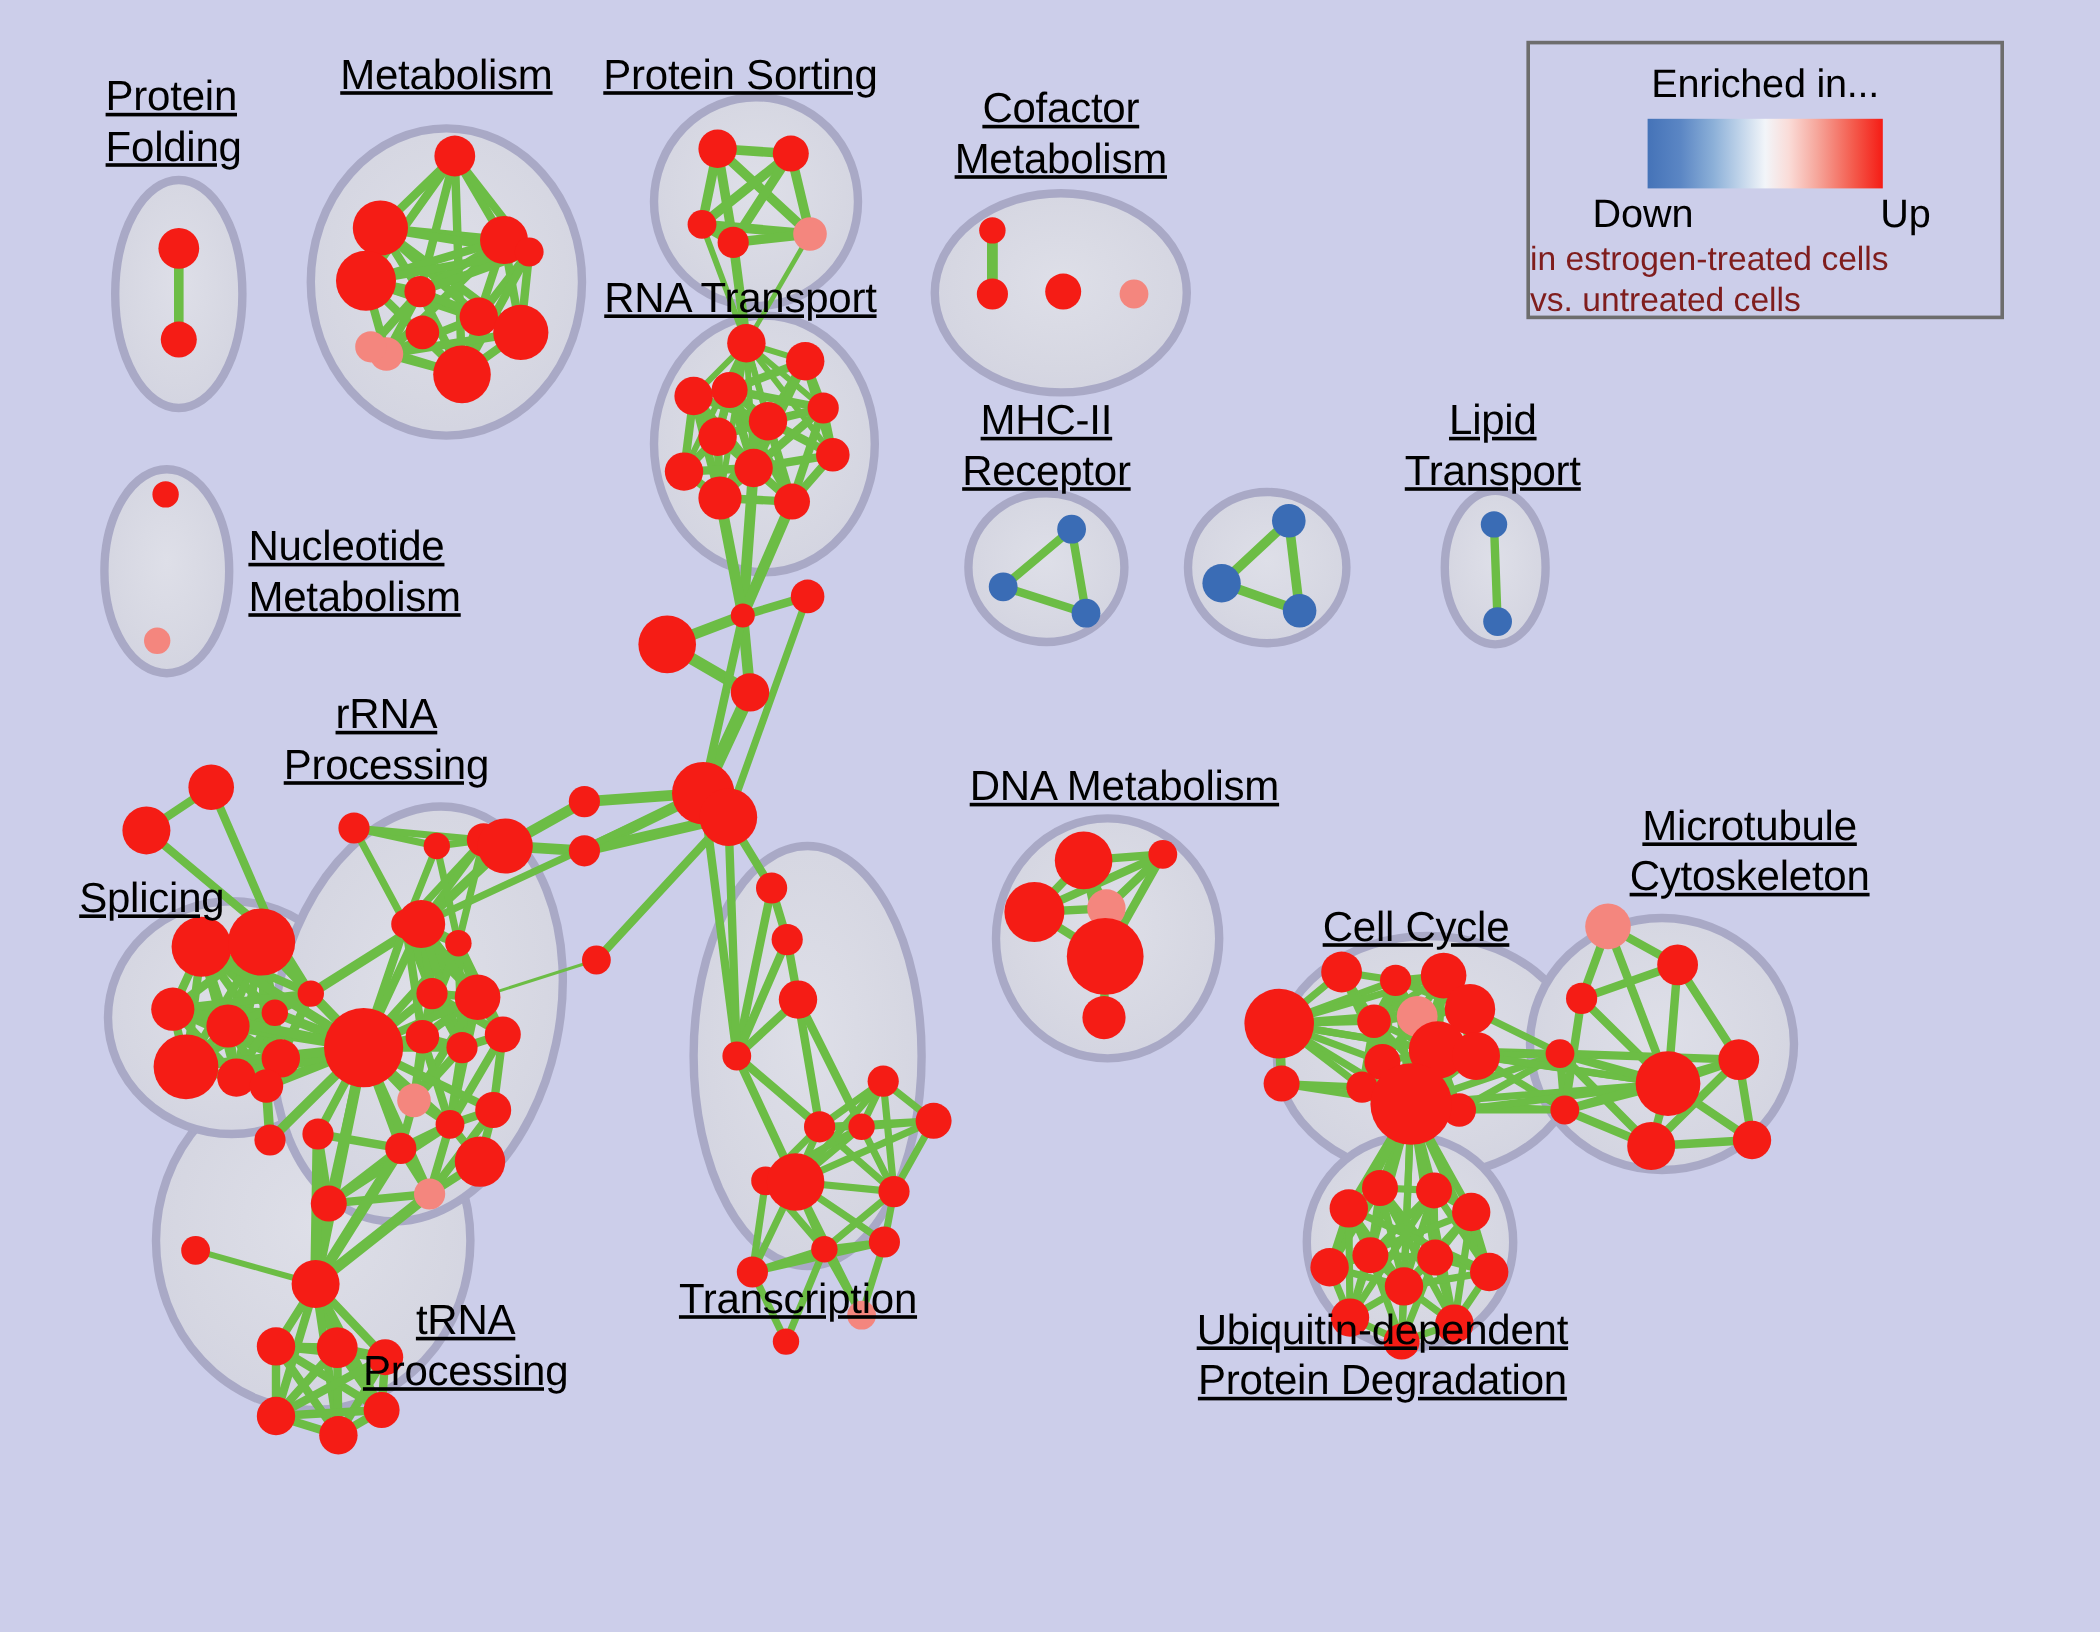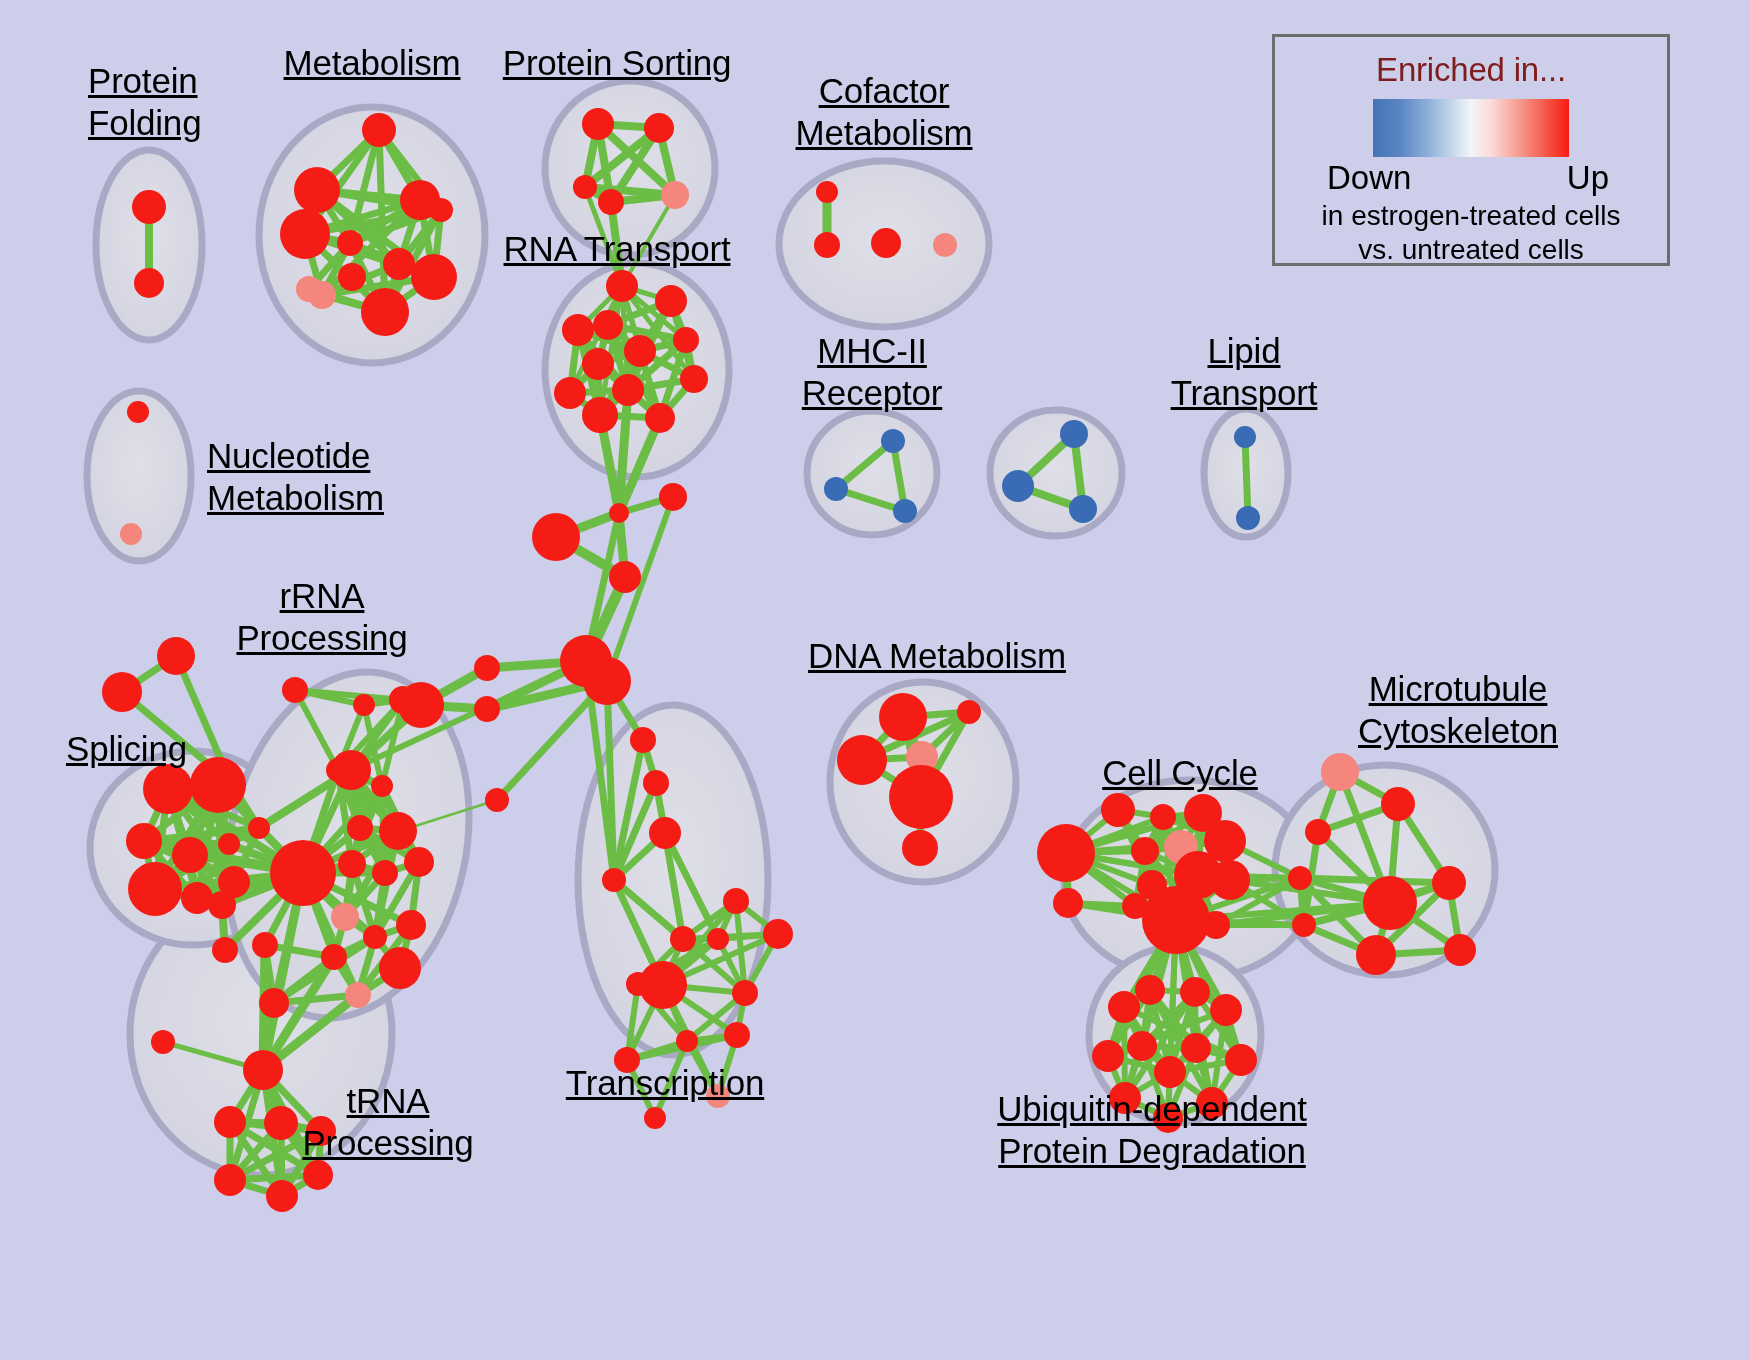--- a/index.html
+++ b/index.html
@@ -36,45 +36,44 @@
     top: 34px;
     width: 398px;
     height: 232px;
     background: #ccceea;
     border: 3px solid #6d6d6d;
     box-sizing: border-box;
   }
   #legend-title {
     text-align: center;
     font-size: 33px;
-    color: #7f1d1d;
+    color: #000000;
     margin-top: 14px;
     letter-spacing: -0.2px;
   }
   #legend-bar {
     margin: 10px auto 0 auto;
     width: 196px;
     height: 58px;
     background: linear-gradient(to right,
        #4573b8 0%, #5b86c4 14%, #8cb0d8 28%, #c3d6eb 40%,
        #f2f5f9 50%, #fadcd8 60%, #f6a79c 72%, #f4584a 88%, #f51c15 100%);
   }
   #legend-ends {
     position: relative;
     width: 300px;
     margin: 2px auto 0 auto;
     height: 40px;
   }
   #legend-down { position:absolute; left: 6px; top: 0; font-size: 33px; }
   #legend-up   { position:absolute; right: 12px; top: 0; font-size: 33px; }
   .legend-sub {
-    text-align: center;
     font-size: 28px;
     line-height: 34px;
-    color: #000000;
+    color: #7f1d1d;
   }
 </style>
 </head>
 <body>
 
 <div id="stage">
 
   <svg id="net" width="1750" height="1360" viewBox="0 0 1750 1360">
     <defs>
       <radialGradient id="cg" cx="50%" cy="45%" r="62%">

